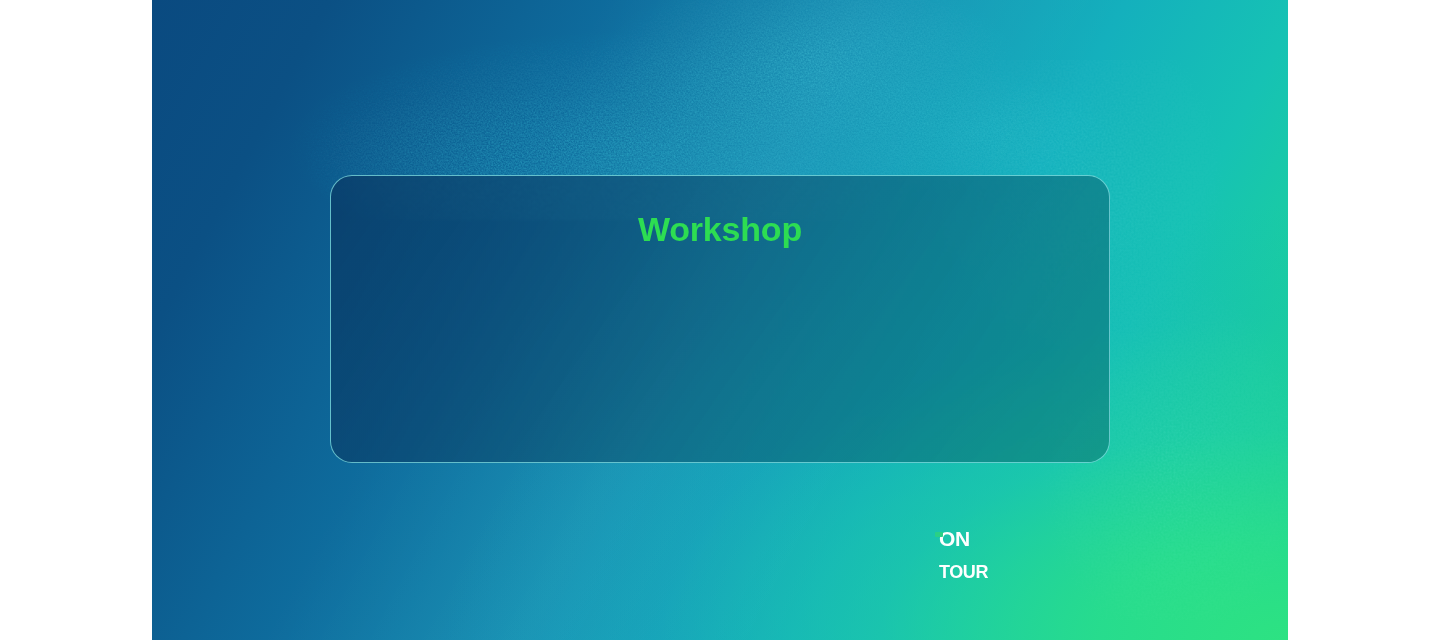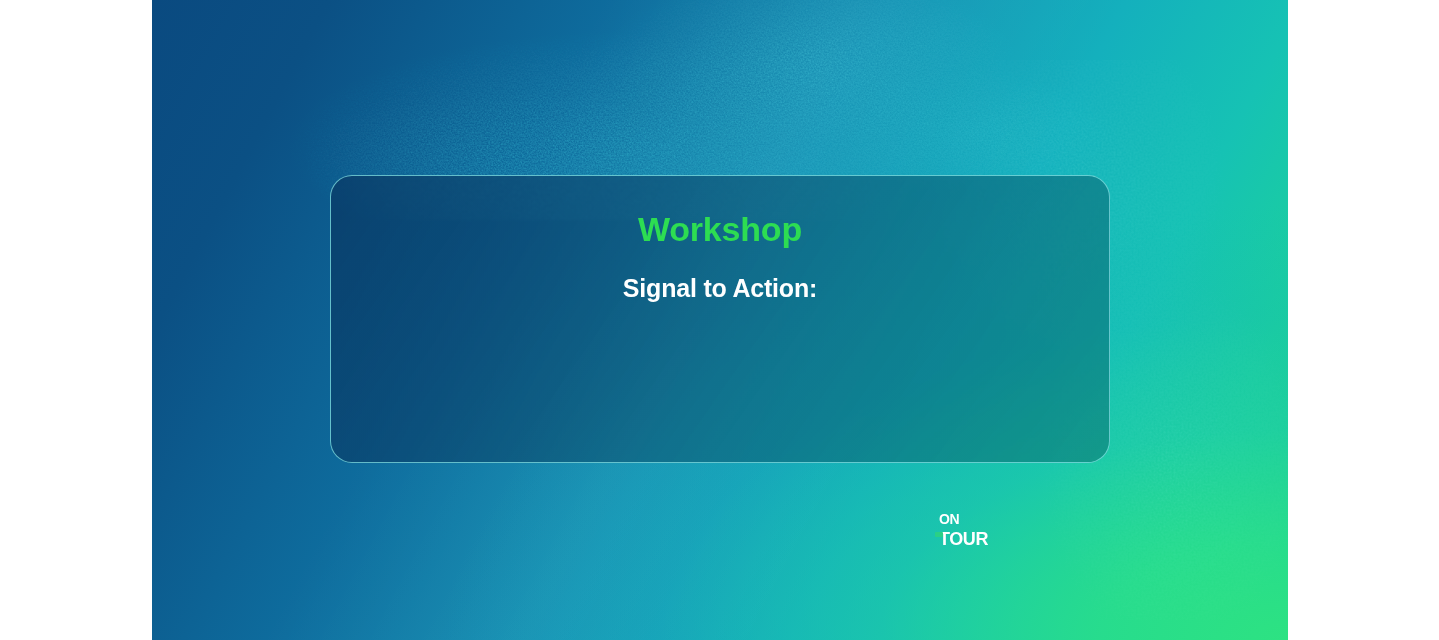--- a/index.html
+++ b/index.html
@@ -172,30 +172,31 @@
   #logo-ontour {
     margin-left: 9px;
     margin-top: 6px;
     display: flex;
     flex-direction: column;
     align-items: flex-start;
     line-height: 1;
   }
   #logo-on {
     color: #ffffff;
-    font-size: 14px;
+    font-size: 21px;
     font-weight: bold;
     letter-spacing: -0.4px;
+    margin-top: 16px;
   }
   #logo-tour {
     color: #ffffff;
     font-size: 18px;
     font-weight: bold;
     letter-spacing: -0.4px;
-    margin-top: 4px;
+    margin-top: 14px;
   }
 
   #svg-defs { position: absolute; width: 0; height: 0; }
 </style>
 </head>
 <body>
 
 <div id="stage">
 
   <svg id="svg-defs" aria-hidden="true">
@@ -214,21 +215,20 @@
   </svg>
 
   <div id="slide">
 
     <div id="cloud-top" class="cloud"></div>
     <div id="cloud-right" class="cloud"></div>
     <div id="sheen"></div>
 
     <div id="card">
       <div id="workshop">Workshop</div>
-      <div id="subtitle">Signal to Action:</div>
     </div>
 
     <div id="logo">
       <div id="logo-pnotch" style="left: 5px; top: 26px;"></div>
       <div id="logo-ontour">
         <div id="logo-on">ON</div>
         <div id="logo-tour">TOUR</div>
       </div>
     </div>
 

